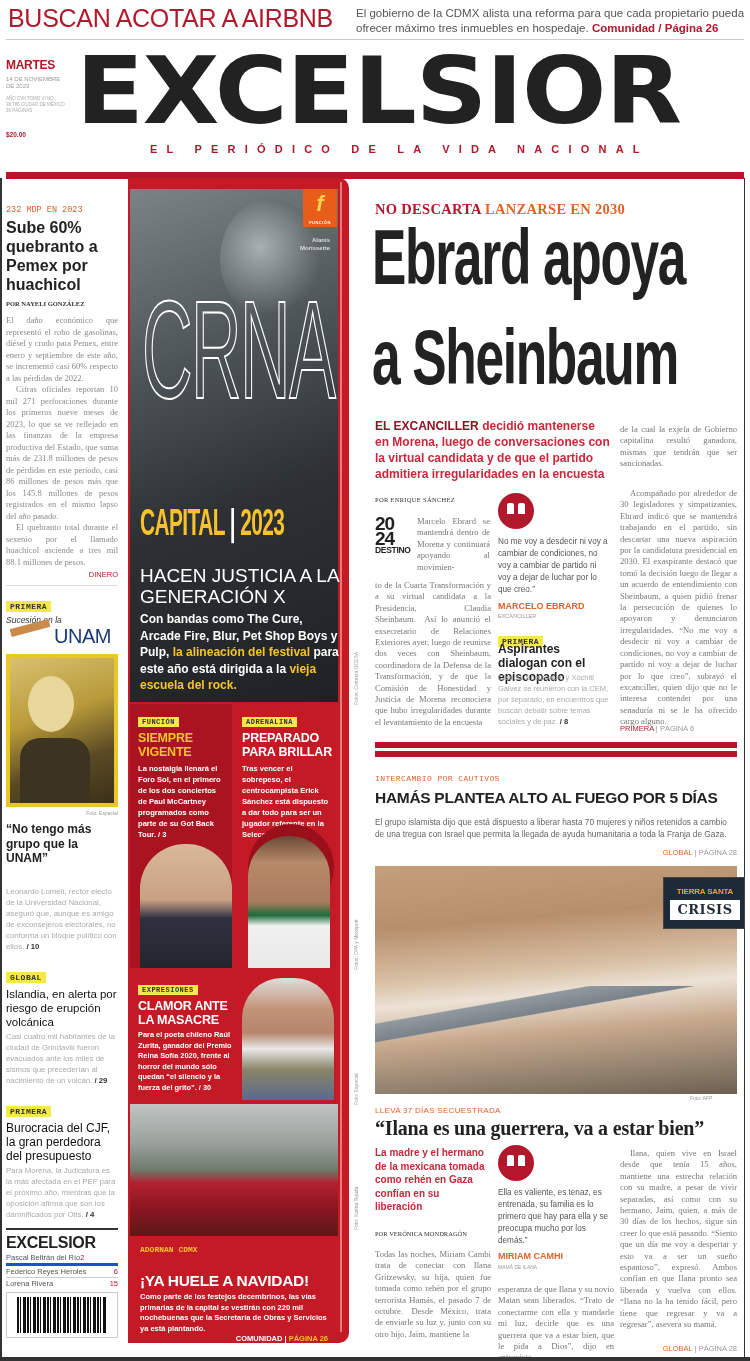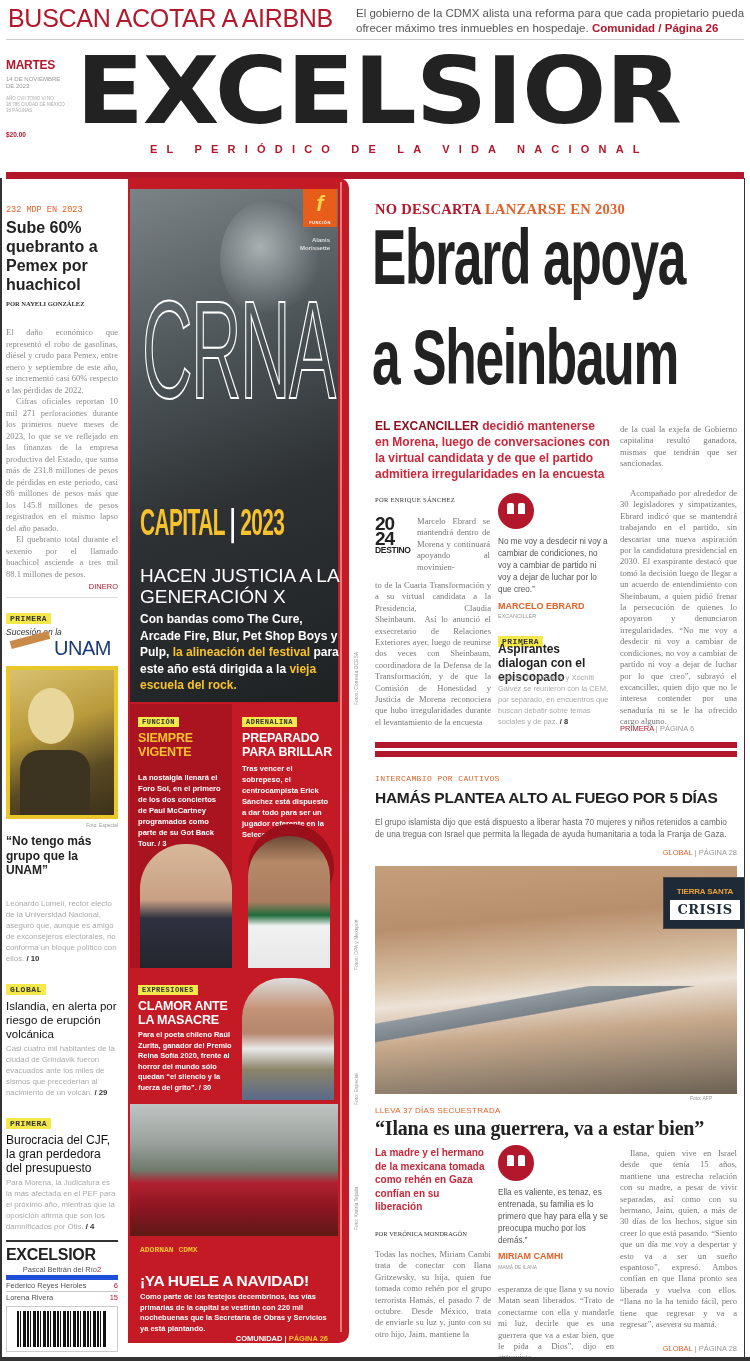--- a/index.html
+++ b/index.html
@@ -122,21 +122,21 @@
 <div class="abs" id="masthead">EXCELSIOR</div>
 <div class="abs" id="tagline">EL PERIÓDICO DE LA VIDA NACIONAL</div>
 <div class="abs" id="red-rule"></div>
 <div class="abs" id="vline-left"></div>
 <div class="abs" id="vline-right"></div>
 
 <div class="abs" id="lcol">
   <div class="mono red" style="font-size:8.5px;margin-top:25px;color:#e0632a">232 MDP EN 2023</div>
   <div class="lhead" style="font-size:16px;margin-top:3px;line-height:19px">Sube 60% quebranto a Pemex por huachicol</div>
   <div class="serif" style="font-size:6.5px;font-weight:bold;margin-top:6px;color:#333">POR NAYELI GONZÁLEZ</div>
-  <div class="ltext serif" style="margin-top:20px">El daño económico que representó el robo de gasolinas, diésel y crudo para Pemex, entre enero y septiembre de este año, se incrementó casi 60% respecto a las pérdidas de 2022.</div>
+  <div class="ltext serif" style="margin-top:8px">El daño económico que representó el robo de gasolinas, diésel y crudo para Pemex, entre enero y septiembre de este año, se incrementó casi 60% respecto a las pérdidas de 2022.</div>
   <div class="ltext serif" style="text-indent:10px">Cifras oficiales reportan 10 mil 271 perforaciones durante los primeros nueve meses de 2023, lo que se ve reflejado en las finanzas de la empresa productiva del Estado, que suma más de 231.8 millones de pesos de pérdidas en este periodo, casi 86 millones de pesos más que los 145.8 millones de pesos registrados en el mismo lapso del año pasado.</div>
   <div class="ltext serif" style="text-indent:10px">El quebranto total durante el sexenio por el llamado huachicol asciende a tres mil 88.1 millones de pesos.</div>
   <div style="text-align:right;font-size:7.5px;color:#b3172b;margin-top:2px">DINERO</div>
   <div style="height:1px;background:#ddd;margin-top:6px"></div>
 
   <div style="margin-top:9px"><span class="tag">PRIMERA</span></div>
   <div style="position:relative;height:38px;margin-top:1px">
     <div style="font-size:8.5px;color:#333;font-style:italic;position:absolute;left:0;top:1px">Sucesión en la</div>
     <div style="position:absolute;left:4px;top:10px;width:40px;height:8px;background:#c98a4a;transform:rotate(-15deg)"></div>
     <div style="font-size:20px;color:#1a3a78;position:absolute;left:48px;top:11px;letter-spacing:-.5px">UNAM</div>
@@ -155,21 +155,21 @@
   <div class="lhead" style="font-size:11.5px;line-height:14px;margin-top:3px;font-weight:normal;color:#111">Islandia, en alerta por riesgo de erupción volcánica</div>
   <div class="lsub" style="margin-top:2px"><span>Casi cuatro mil habitantes de la ciudad de Grindavik fueron evacuados ante los miles de sismos que precederían al nacimiento de un volcán.</span> <b>/ 29</b></div>
 
   <div style="margin-top:14px"><span class="tag">PRIMERA</span></div>
   <div class="lhead" style="font-size:12px;line-height:14px;margin-top:3px;font-weight:normal;color:#111">Burocracia del CJF, la gran perdedora del presupuesto</div>
   <div class="lsub" style="margin-top:2px"><span>Para Morena, la Judicatura es la más afectada en el PEF para el próximo año, mientras que la oposición afirma que son los damnificados por Otis.</span> <b>/ 4</b></div>
 
   <div style="height:2px;background:#333;margin-top:8px"></div>
   <div style="font-size:16px;font-weight:900;margin-top:4px;letter-spacing:-.3px">EXCELSIOR</div>
   <div style="font-size:7.5px;color:#555">
-    <div style="display:flex;justify-content:center;border-bottom:5px solid #1d4ed8;padding:1px 0">
+    <div style="display:flex;justify-content:flex-start;border-bottom:3px solid #1d4ed8;padding:1px 0">
         <span>Pascal Beltrán del Río</span>
         <span style="color:#b3172b">2</span>
       </div>
     <div style="display:flex;justify-content:space-between;border-bottom:1px solid #ccc;padding:1px 0">
         <span>Federico Reyes Heroles</span>
         <span style="color:#b3172b">6</span>
       </div>
     <div style="display:flex;justify-content:space-between;padding:1px 0">
         <span>Lorena Rivera</span>
         <span style="color:#b3172b">15</span>
@@ -192,21 +192,21 @@
 <div class="abs" id="hacen">HACEN JUSTICIA A LA GENERACIÓN X</div>
 <div class="abs" id="corna-desc">
   <span>Con bandas como The Cure, Arcade Fire, Blur, Pet Shop Boys y Pulp,</span> <em>la alineación del festival</em> <span>para este año está dirigida a la</span> <em>vieja escuela del rock.</em>
 </div>
 <div class="abs vcredit" style="left:353px;top:605px;height:100px">Fotos: Cortesía OCESA</div>
 
 <div class="abs" id="mini-left">
   <div style="padding:6px 8px">
     <span class="tag mtag">FUNCIÓN</span>
     <div class="mhead" style="color:#f7c22b;margin-top:3px;width:80px">SIEMPRE VIGENTE</div>
-    <div class="mtext" style="margin-top:13px">La nostalgia llenará el Foro Sol, en el primero de los dos conciertos de Paul McCartney programados como parte de su Got Back Tour. / 3</div>
+    <div class="mtext" style="margin-top:4px">La nostalgia llenará el Foro Sol, en el primero de los dos conciertos de Paul McCartney programados como parte de su Got Back Tour. / 3</div>
   </div>
   <div style="position:absolute;left:10px;top:140px;width:92px;height:124px;background:linear-gradient(180deg,#d8b89a 0%,#c9a185 45%,#2f3140 60%,#23252e 100%);border-radius:45px 45px 0 0"></div>
 </div>
 <div class="abs" id="mini-right">
   <div style="padding:6px 8px">
     <span class="tag mtag">ADRENALINA</span>
     <div class="mhead" style="color:#fff;margin-top:3px;width:90px">PREPARADO PARA BRILLAR</div>
     <div class="mtext" style="margin-top:4px">Tras vencer el sobrepeso, el centrocampista Erick Sánchez está dispuesto a dar todo para ser un jugador referente en la Selección Mexicana.</div>
   </div>
   <div class="circle-photo" style="position:absolute;left:14px;top:120px;width:86px;height:86px"></div>

